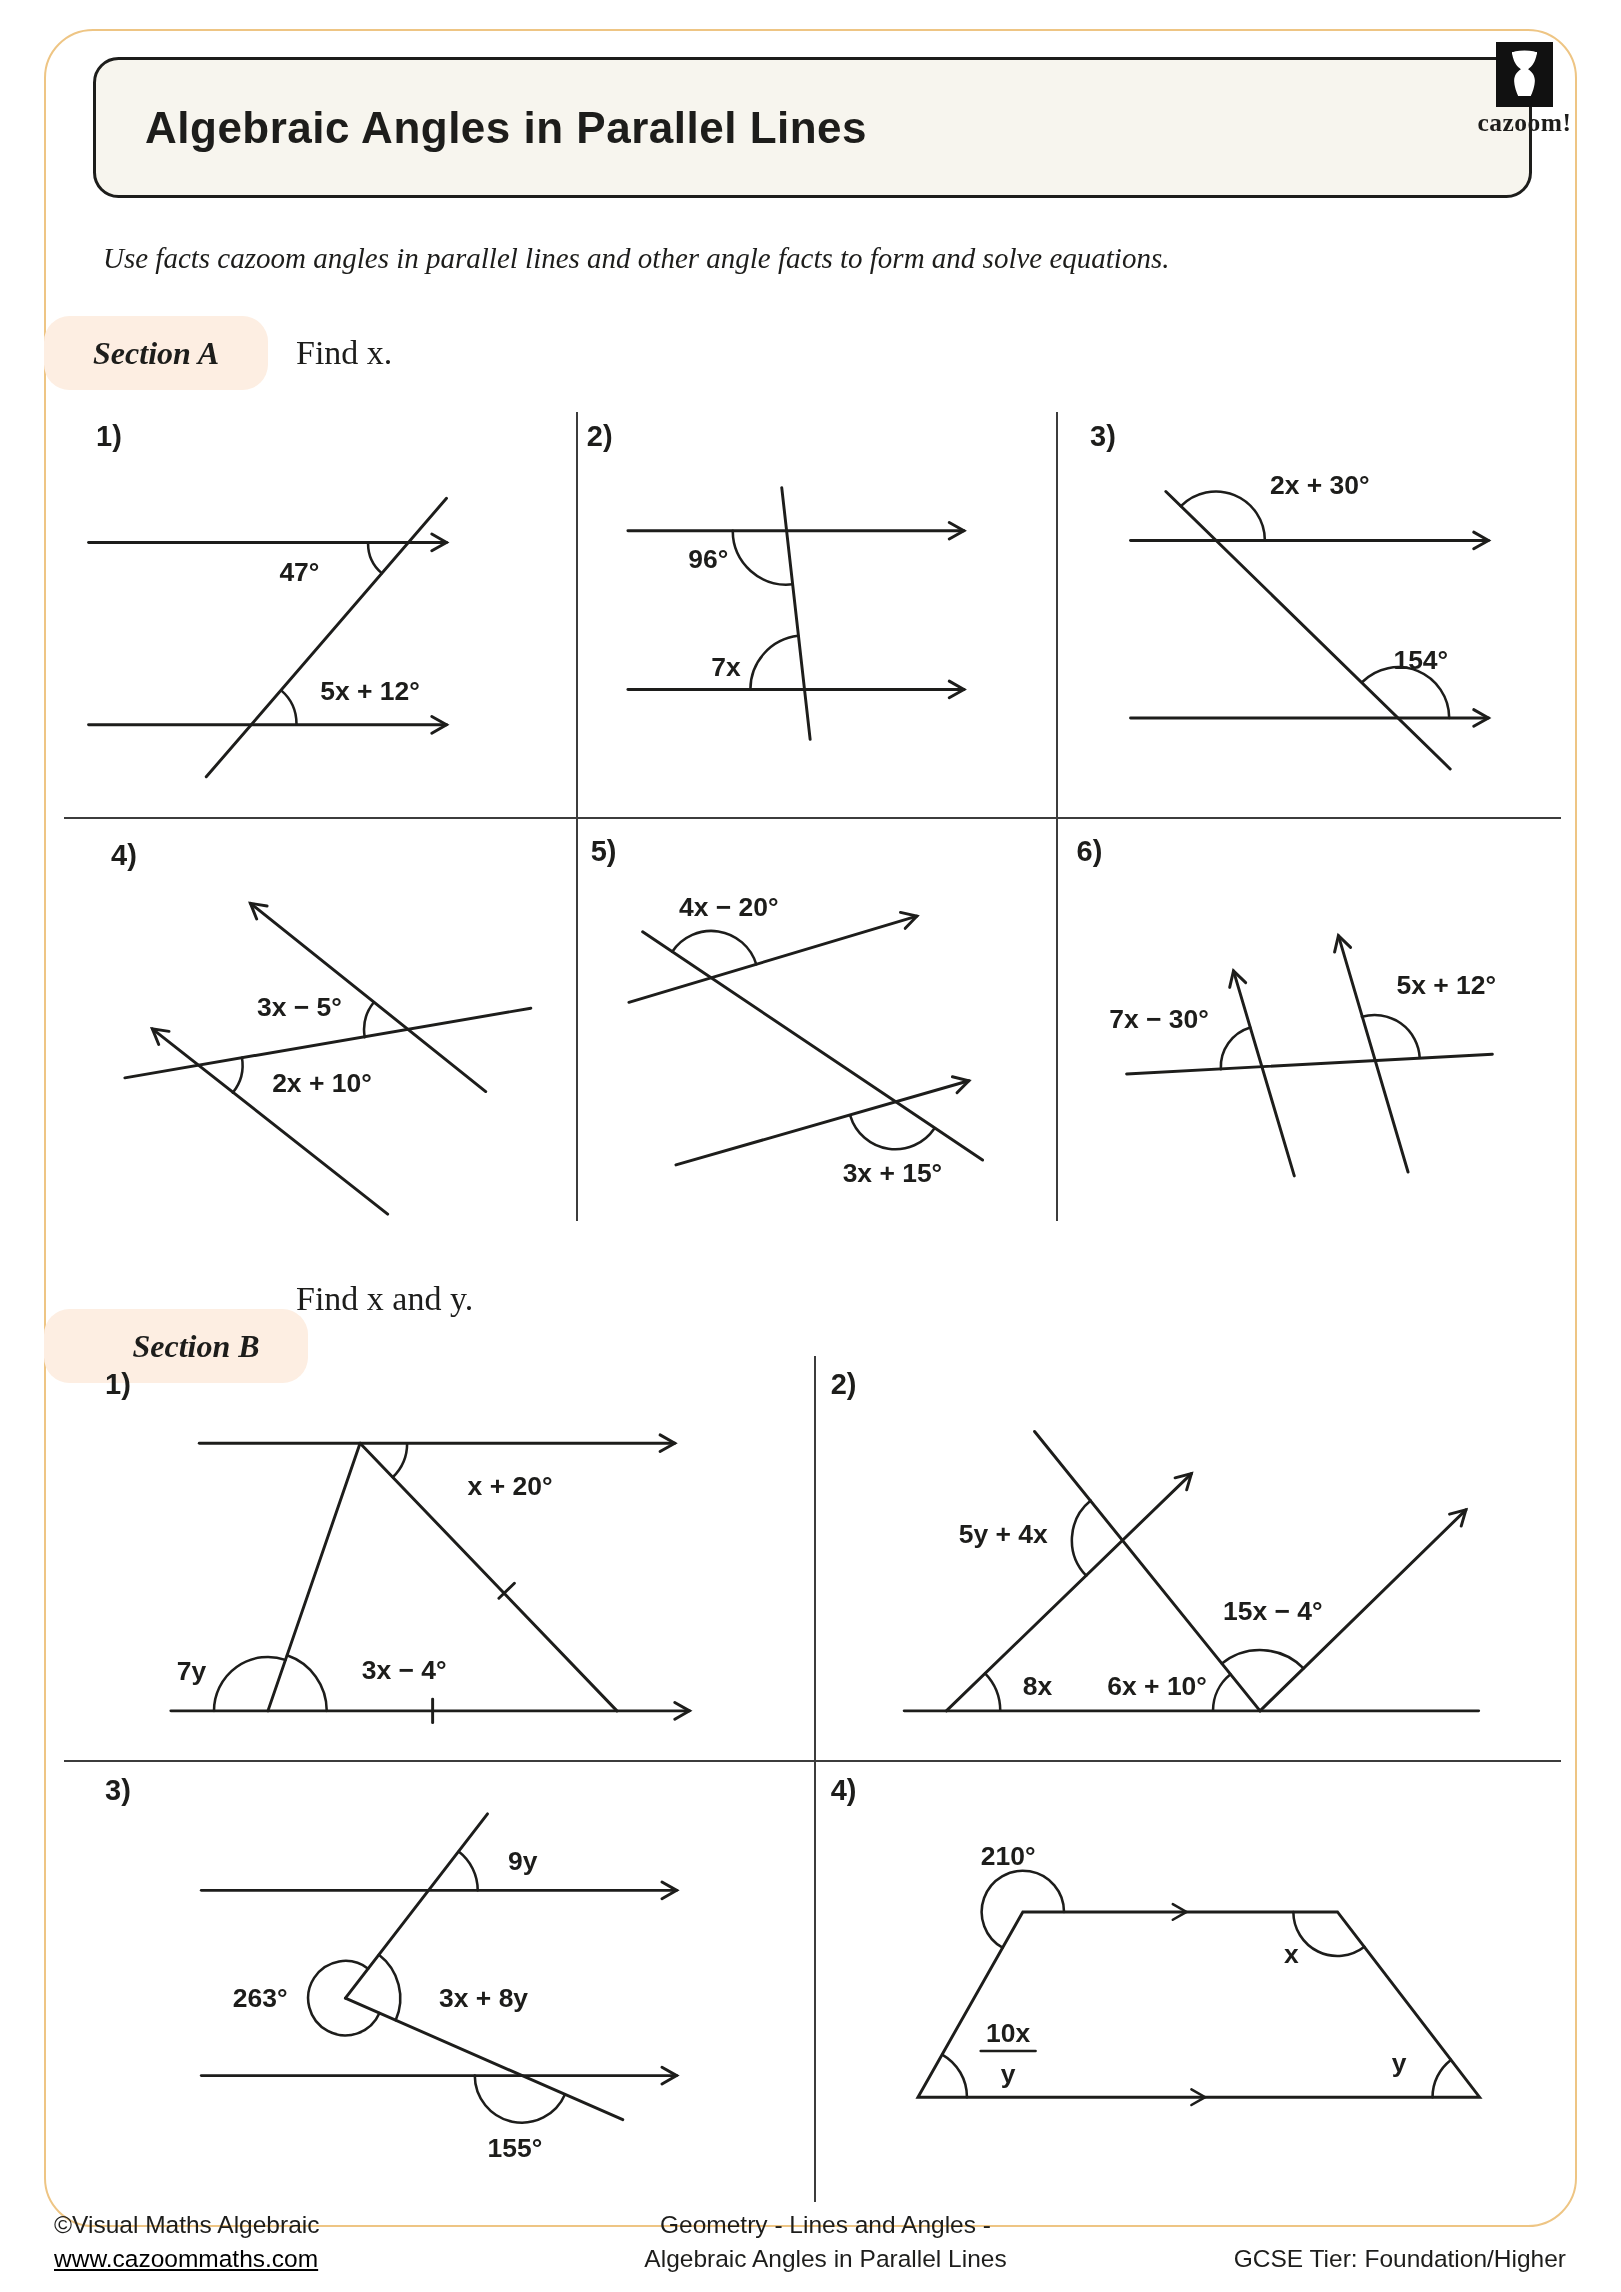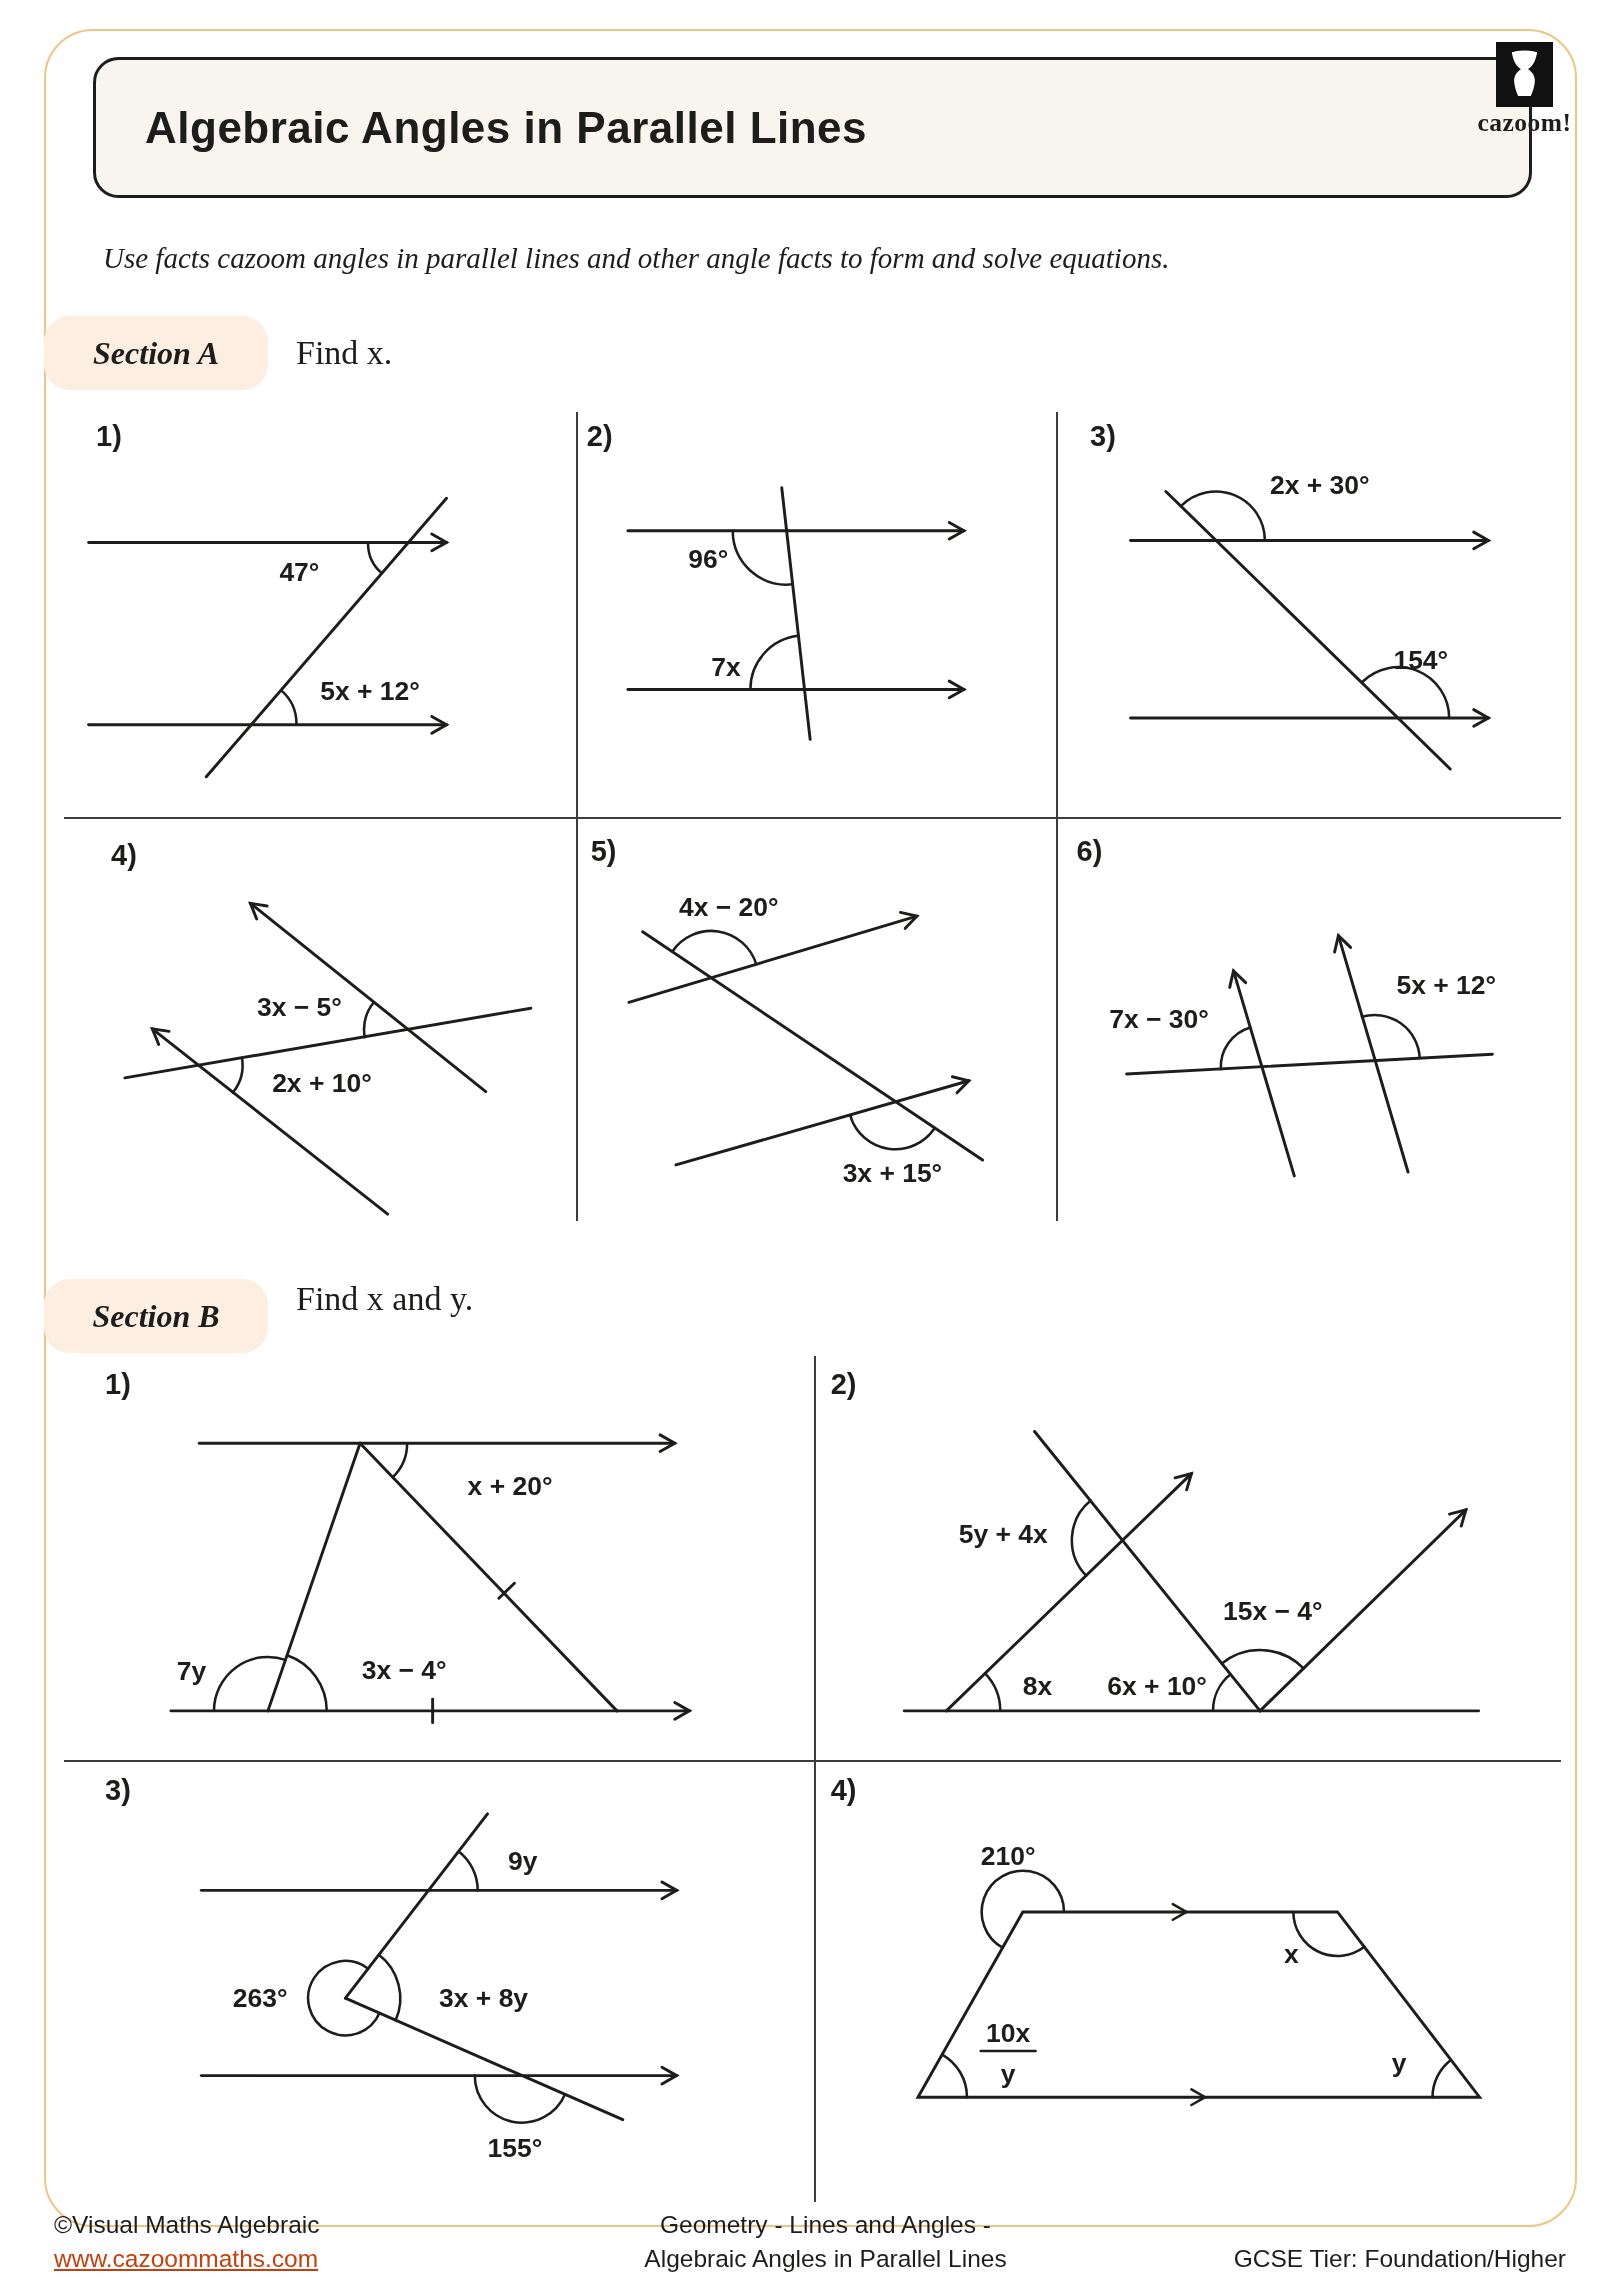--- a/index.html
+++ b/index.html
@@ -18,39 +18,39 @@
   }
   .page-title{font-size:44px;font-weight:700;padding-left:49px;letter-spacing:0.5px;}
   .logo{position:absolute;right:33px;top:7.8px;width:127px;text-align:center;margin-top:34px;}
   .logo-square{width:57px;height:65px;background:#111;margin:0 auto;display:flex;align-items:center;justify-content:center;}
   .logo-text{font-family:"Liberation Serif",serif;font-weight:700;font-size:25.5px;margin-top:1px;letter-spacing:0.5px;}
   .intro{position:absolute;left:103px;top:242px;font-family:"Liberation Serif",serif;font-style:italic;font-size:29px;}
   .chip{
     position:absolute;left:44px;width:224px;height:74px;background:#fdeee2;
     border-radius:25.5px;display:flex;align-items:center;justify-content:center;
   }
-  .chip-a{top:316px;} .chip-b{top:1279px;}
+  .chip-a{top:316px;} .chip-b{top:1309px;padding-left:40px;}
   .chip span{font-family:Liberation Serif, serif;font-weight:700;font-style:italic;font-size:32px;}
   .find{position:absolute;font-family:"Liberation Serif",serif;font-size:34px;}
   .find-a{left:296px;top:334px;} .find-b{left:296px;top:1280px;}
   .grid{position:absolute;}
   .grid-a{left:64px;top:412px;width:1497px;height:809px;}
   .grid-b{left:64px;top:1348px;width:1497px;height:856px;}
   .vline,.hline{position:absolute;background:#3c3c3c;}
   .vline{width:2px;} .hline{height:2px;}
   .cell{position:absolute;}
   .pnum{position:absolute;font-weight:700;font-size:29px;}
   svg.diag{position:absolute;left:0;top:0;}
   svg.diag line, svg.diag path{stroke:#1d1d1b;fill:none;stroke-linecap:round;}
   .geo{stroke-width:3px;}
   .arc{stroke-width:2.6px;}
   .tick{stroke-width:3px;}
   .lbl{font-family:"Liberation Sans",sans-serif;font-weight:700;font-size:27px;fill:#1d1d1b;stroke:none;}
   .footer-left{position:absolute;left:54px;top:2211px;font-size:24.5px;}
-  .footer-link{position:absolute;left:54px;top:2245px;font-size:24.5px;color:#c2410c;text-decoration:underline;}
+  .footer-link{position:absolute;left:54px;top:2245px;font-size:24.5px;color:#000000;text-decoration:underline;}
   .footer-center{position:absolute;left:502px;width:647px;text-align:center;font-size:24.5px;}
   .fc1{top:2211px;} .fc2{top:2245px;}
   .footer-right{position:absolute;right:55px;top:2245px;font-size:24.5px;}
 </style>
 </head>
 <body>
 
 
 
 

